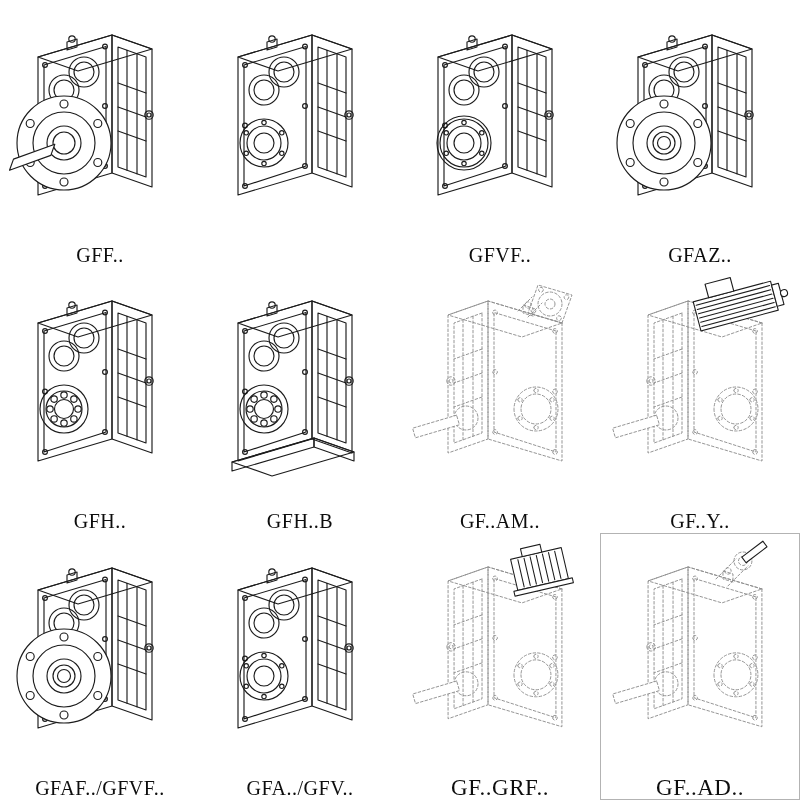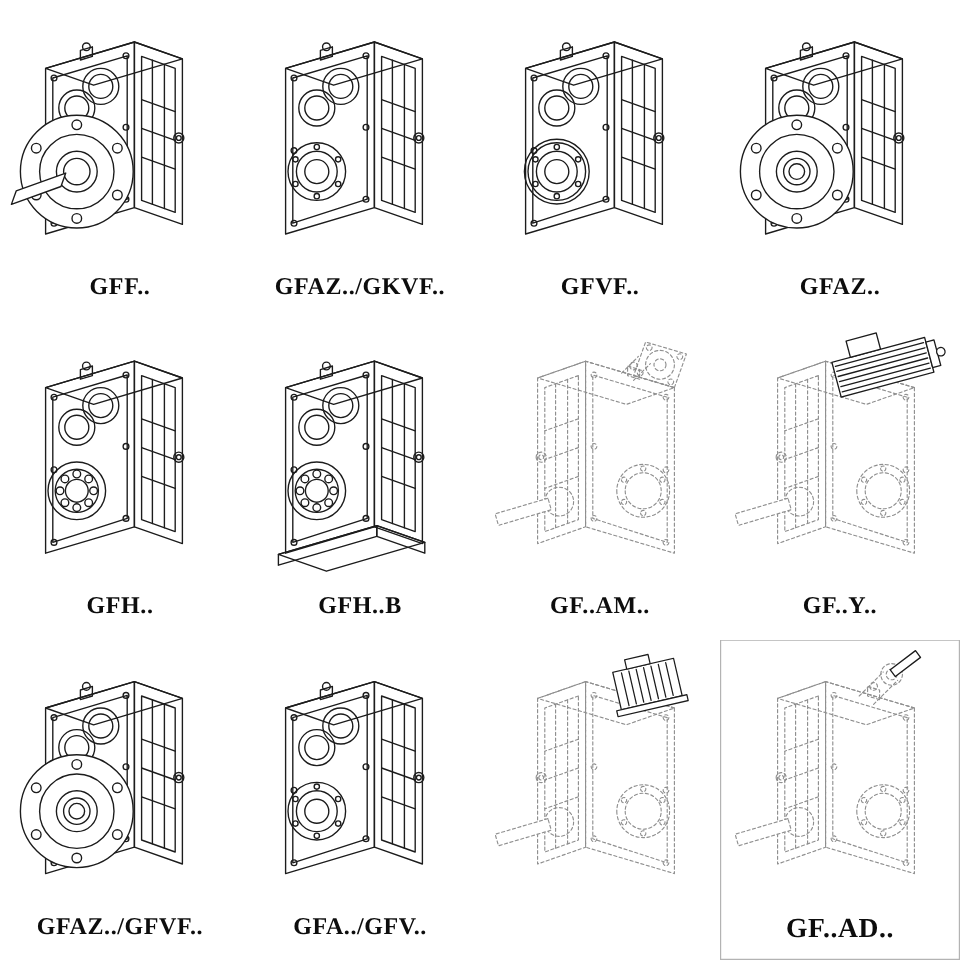--- a/index.html
+++ b/index.html
@@ -10,22 +10,22 @@
     grid-template-columns:repeat(4,200px);
     grid-template-rows:266px 267px 267px;
   }
   .cell{
     margin:0;padding:4px 0 0 0;
     display:flex;flex-direction:column;align-items:center;justify-content:flex-start;
   }
   .cell.framed{box-shadow:inset 0 0 0 1px #b3b3b3;}
   .drawing{width:200px;height:224px;display:block;}
   .label{
-    margin-top:0px;text-align:left;
-    font-weight:700;font-size:20px;color:#0d0d0d;letter-spacing:0.5px;
+    margin-top:16px;text-align:left;
+    font-weight:400;font-size:20px;color:#0d0d0d;letter-spacing:0.5px;
     line-height:1.1;
   }
   .label.big{font-size:23px;}
 </style>
 </head>
 <body>
 
 <figure class="cell">
   <svg class="drawing" viewBox="0 0 200 222">
       <g stroke="#1c1c1c" fill="none" stroke-width="1.15" stroke-linejoin="round" stroke-linecap="round">
@@ -99,21 +99,20 @@
         <circle cx="64" cy="138" r="17"></circle>
         <circle cx="64" cy="138" r="10"></circle>
         <circle cx="64" cy="117.5" r="2.2"></circle>
         <circle cx="81.8" cy="127.8" r="2.2"></circle>
         <circle cx="81.8" cy="148.3" r="2.2"></circle>
         <circle cx="64" cy="158.5" r="2.2"></circle>
         <circle cx="46.2" cy="148.3" r="2.2"></circle>
         <circle cx="46.2" cy="127.8" r="2.2"></circle>
       </g>
     </svg>
-  <figcaption class="label">GFAZ../GKVF..</figcaption>
 </figure>
 <figure class="cell">
   <svg class="drawing" viewBox="0 0 200 222">
       <g stroke="#1c1c1c" fill="none" stroke-width="1.15" stroke-linejoin="round" stroke-linecap="round">
         <polygon points="38,52 112,30 152,44 78,66"></polygon>
         <polygon points="38,52 112,30 112,168 38,190"></polygon>
         <polygon points="112,30 152,44 152,182 112,168"></polygon>
         <polygon points="44,60 106,41.5 106,161 44,181"></polygon>
         <polygon points="118,42 146,52 146,172 118,162"></polygon>
         <line x1="127" y1="45.2" x2="127" y2="165.2"></line>
@@ -412,21 +411,21 @@
         <circle cx="97.8" cy="118.5" r="4"></circle>
         <circle cx="97.8" cy="157.5" r="4"></circle>
         <circle cx="64" cy="177" r="4"></circle>
         <circle cx="30.2" cy="157.5" r="4"></circle>
         <circle cx="30.2" cy="118.5" r="4"></circle>
         <circle cx="64" cy="138" r="17"></circle>
         <circle cx="64" cy="138" r="11"></circle>
         <circle cx="64" cy="138" r="6.5"></circle>
       </g>
     </svg>
-  <figcaption class="label">GFAZ../GFVF..</figcaption>
+  <figcaption class="label">GFAF../GFVF..</figcaption>
 </figure>
 <figure class="cell">
   <svg class="drawing" viewBox="0 0 200 222">
       <g stroke="#1c1c1c" fill="none" stroke-width="1.15" stroke-linejoin="round" stroke-linecap="round">
         <polygon points="38,52 112,30 152,44 78,66"></polygon>
         <polygon points="38,52 112,30 112,168 38,190"></polygon>
         <polygon points="112,30 152,44 152,182 112,168"></polygon>
         <polygon points="44,60 106,41.5 106,161 44,181"></polygon>
         <polygon points="118,42 146,52 146,172 118,162"></polygon>
         <line x1="127" y1="45.2" x2="127" y2="165.2"></line>
@@ -503,20 +502,21 @@
           <line x1="133.6" y1="18" x2="133.6" y2="46"></line>
           <line x1="139.9" y1="18" x2="139.9" y2="46"></line>
           <line x1="146.2" y1="18" x2="146.2" y2="46"></line>
           <line x1="152.5" y1="18" x2="152.5" y2="46"></line>
           <line x1="158.8" y1="18" x2="158.8" y2="46"></line>
           <rect x="126" y="8" width="20" height="8" fill="#fff"></rect>
           <rect x="110" y="48" width="60" height="5" fill="#fff"></rect>
         </g>
       </g>
     </svg>
+  <figcaption class="label big">GF..GRF..</figcaption>
 </figure>
 <figure class="cell framed">
   <svg class="drawing" viewBox="0 0 200 222">
       <g stroke="#8f8f8f" fill="none" stroke-width="0.95" stroke-linejoin="round" stroke-linecap="round" stroke-dasharray="2.6 2.1">
         <g transform="translate(200,0) scale(-1,1)">
           <polygon points="38,52 112,30 152,44 78,66"></polygon>
           <polygon points="38,52 112,30 112,168 38,190"></polygon>
           <polygon points="112,30 152,44 152,182 112,168"></polygon>
           <polygon points="44,60 106,41.5 106,161 44,181"></polygon>
           <polygon points="118,42 146,52 146,172 118,162"></polygon>

